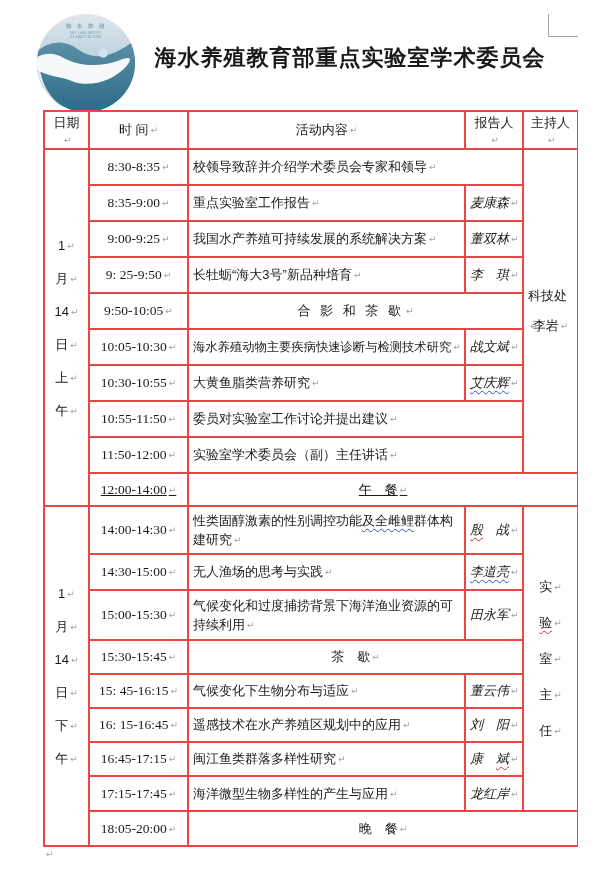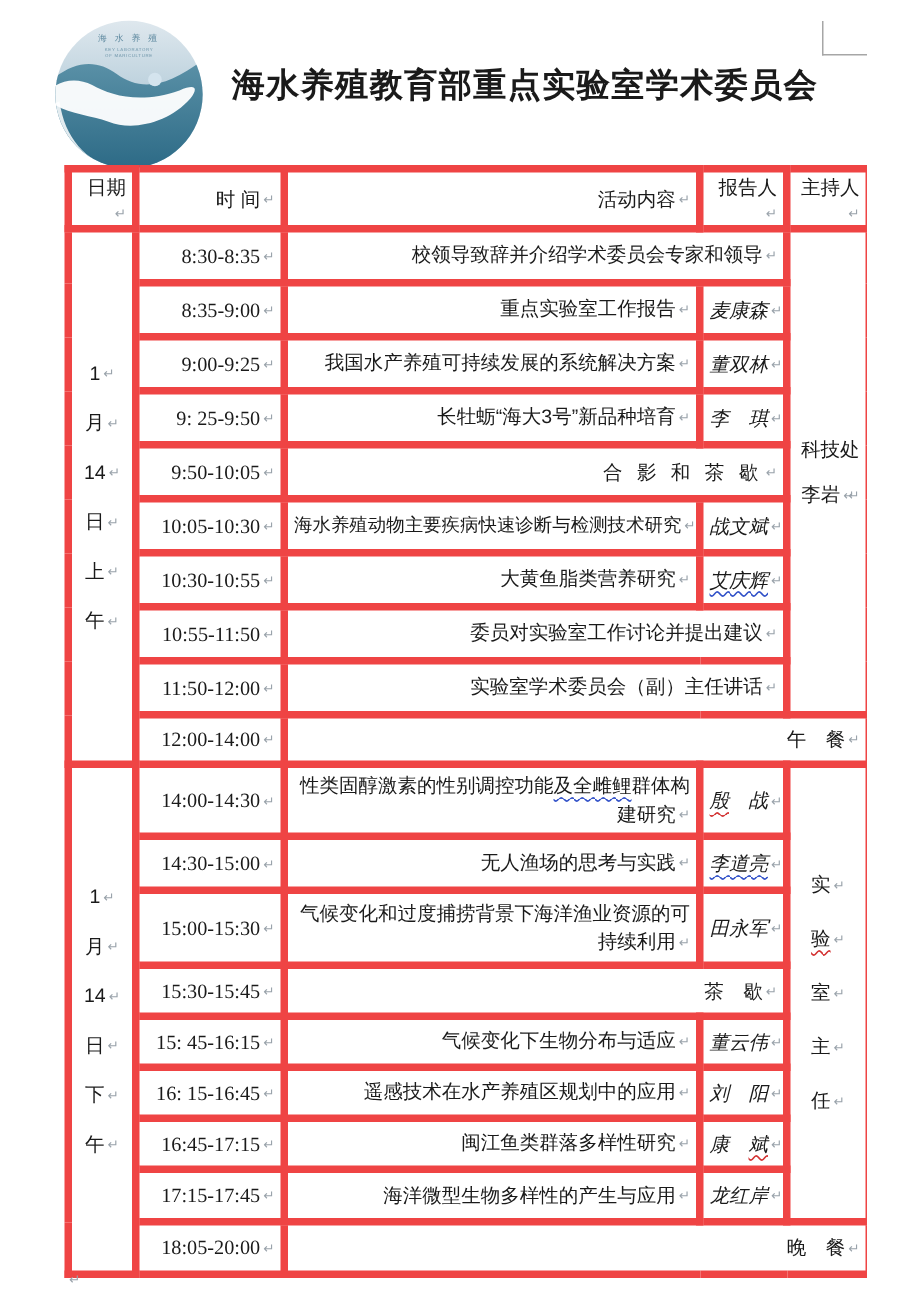--- a/index.html
+++ b/index.html
@@ -20,23 +20,23 @@
   .title .t1{font-size:22px;letter-spacing:1px;line-height:26px;}
   .title .t2row{margin-top:12px;font-size:21px;letter-spacing:1px;line-height:25px;}
 
   
   .pm{font-family:"DejaVu Sans",sans-serif;font-size:9px;color:#9aa3ab;margin-left:2px;vertical-align:1px;}
   .below-mark{position:absolute;left:44px;top:849px;}
 
   
   table.sched{position:absolute;left:43px;top:110px;width:554px;border-collapse:collapse;
               table-layout:fixed;font-size:13px;}
-  td.td{border:5px solid #ef4444;padding:1px 4px;vertical-align:middle;overflow:hidden;text-align:right;}
+  td.td{border:2px solid #ef4444;padding:1px 4px;vertical-align:middle;overflow:hidden;}
   td.mk{border:none;padding:0 0 0 6px;vertical-align:middle;}
-  tr.h38{height:38px;} tr.h36{height:36px;} tr.h33{height:33px;} tr.h48{height:48px;}
+  tr.h38{height:38px;} tr.h36{height:36px;} tr.h33{height:33px;text-decoration:underline;} tr.h48{height:48px;}
   tr.h50{height:50px;} tr.h34{height:34px;} tr.h35{height:35px;}
 
   .hd{text-align:center;font-size:13px;}
   .time{text-align:center;font-family:"Liberation Serif","DejaVu Serif",serif;font-size:13.5px;white-space:nowrap;}
   .act{text-align:left;padding-left:6px;line-height:19px;}
   .nw{white-space:nowrap;}
   .pres{text-align:center;white-space:nowrap;padding:1px 2px;font-style:italic;}
   .center{text-align:center;}
   .spaced{letter-spacing:3px;}
 

